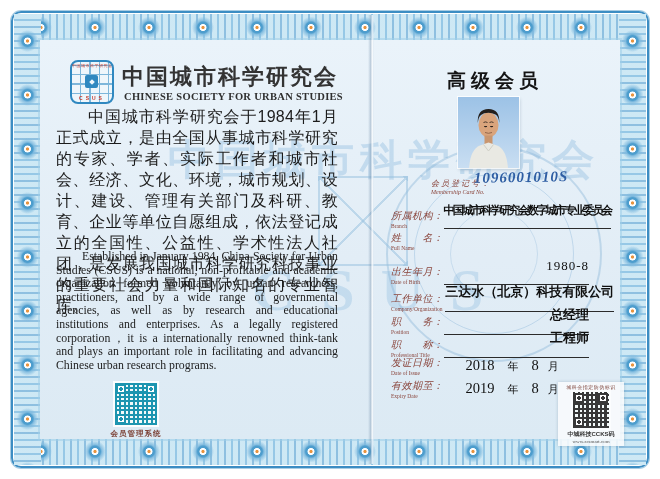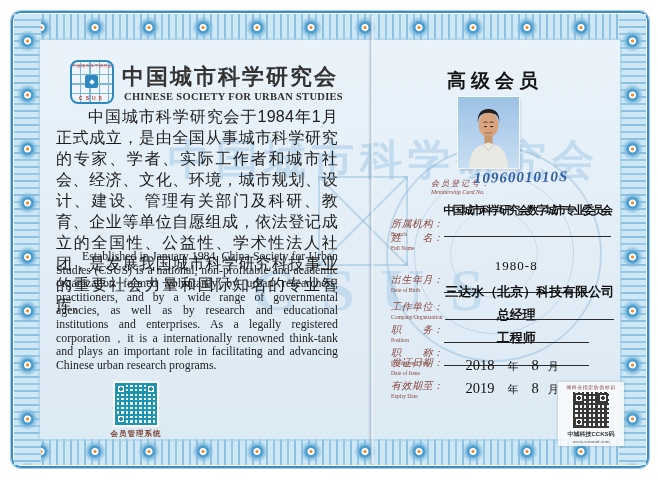--- a/index.html
+++ b/index.html
@@ -89,21 +89,21 @@
   .photo svg{display:block;}
   .cardno-label{left:431px;top:170px;color:#8a453c;margin-top:8px;}
   .cardno-label .cn{display:block;font-size:8px;letter-spacing:2px;font-style:italic;}
   .cardno-label .en{display:block;font-size:6px;font-family:"Liberation Serif",serif;font-style:italic;}
   .cardno{left:474px;top:169px;font-family:"Liberation Serif",serif;font-style:italic;
           font-size:15px;font-weight:700;letter-spacing:1px;color:#2e5ea3;transform:rotate(-1deg);}
   .field-row{left:391px;width:198px;display:flex;align-items:flex-end;}
   .f-label{flex:0 0 48px;color:#8a453c;}
   .f-label .cn{display:block;font-size:10px;font-style:italic;letter-spacing:.5px;white-space:nowrap;}
   .f-label .en{display:block;font-size:5.8px;font-family:"Liberation Serif",serif;white-space:nowrap;transform-origin:left;transform:scale(.95);}
-  .f-value{flex:1;border-bottom:1.2px solid #2b2b2b;text-align:center;padding-bottom:18px;
+  .f-value{flex:1;border-bottom:1.2px solid #2b2b2b;text-align:right;padding-bottom:10px;
            font-weight:700;color:#101010;font-size:13px;white-space:nowrap;}
   .f-value.condensed{font-size:11.5px;letter-spacing:-2.2px;}
   .f-value.serif{font-family:"Liberation Serif",serif;font-weight:400;letter-spacing:1px;}
   .f-date{flex:1;display:flex;align-items:flex-end;padding:0 0 2px 22px;color:#101010;}
   .f-date .num{font-family:"Liberation Serif",serif;font-size:14.5px;}
   .f-date .unit{font-size:11px;margin-left:13px;}
   .f-date .num2{font-family:"Liberation Serif",serif;font-size:14.5px;margin-left:13px;}
   .f-date .unit2{font-size:11px;margin-left:9px;}
   .r0{top:203px;} .r1{top:231px;} .r2{top:258px;} .r3{top:283px;}
   .r4{top:306px;} .r5{top:329px;} .r6{top:356px;} .r7{top:379px;}

